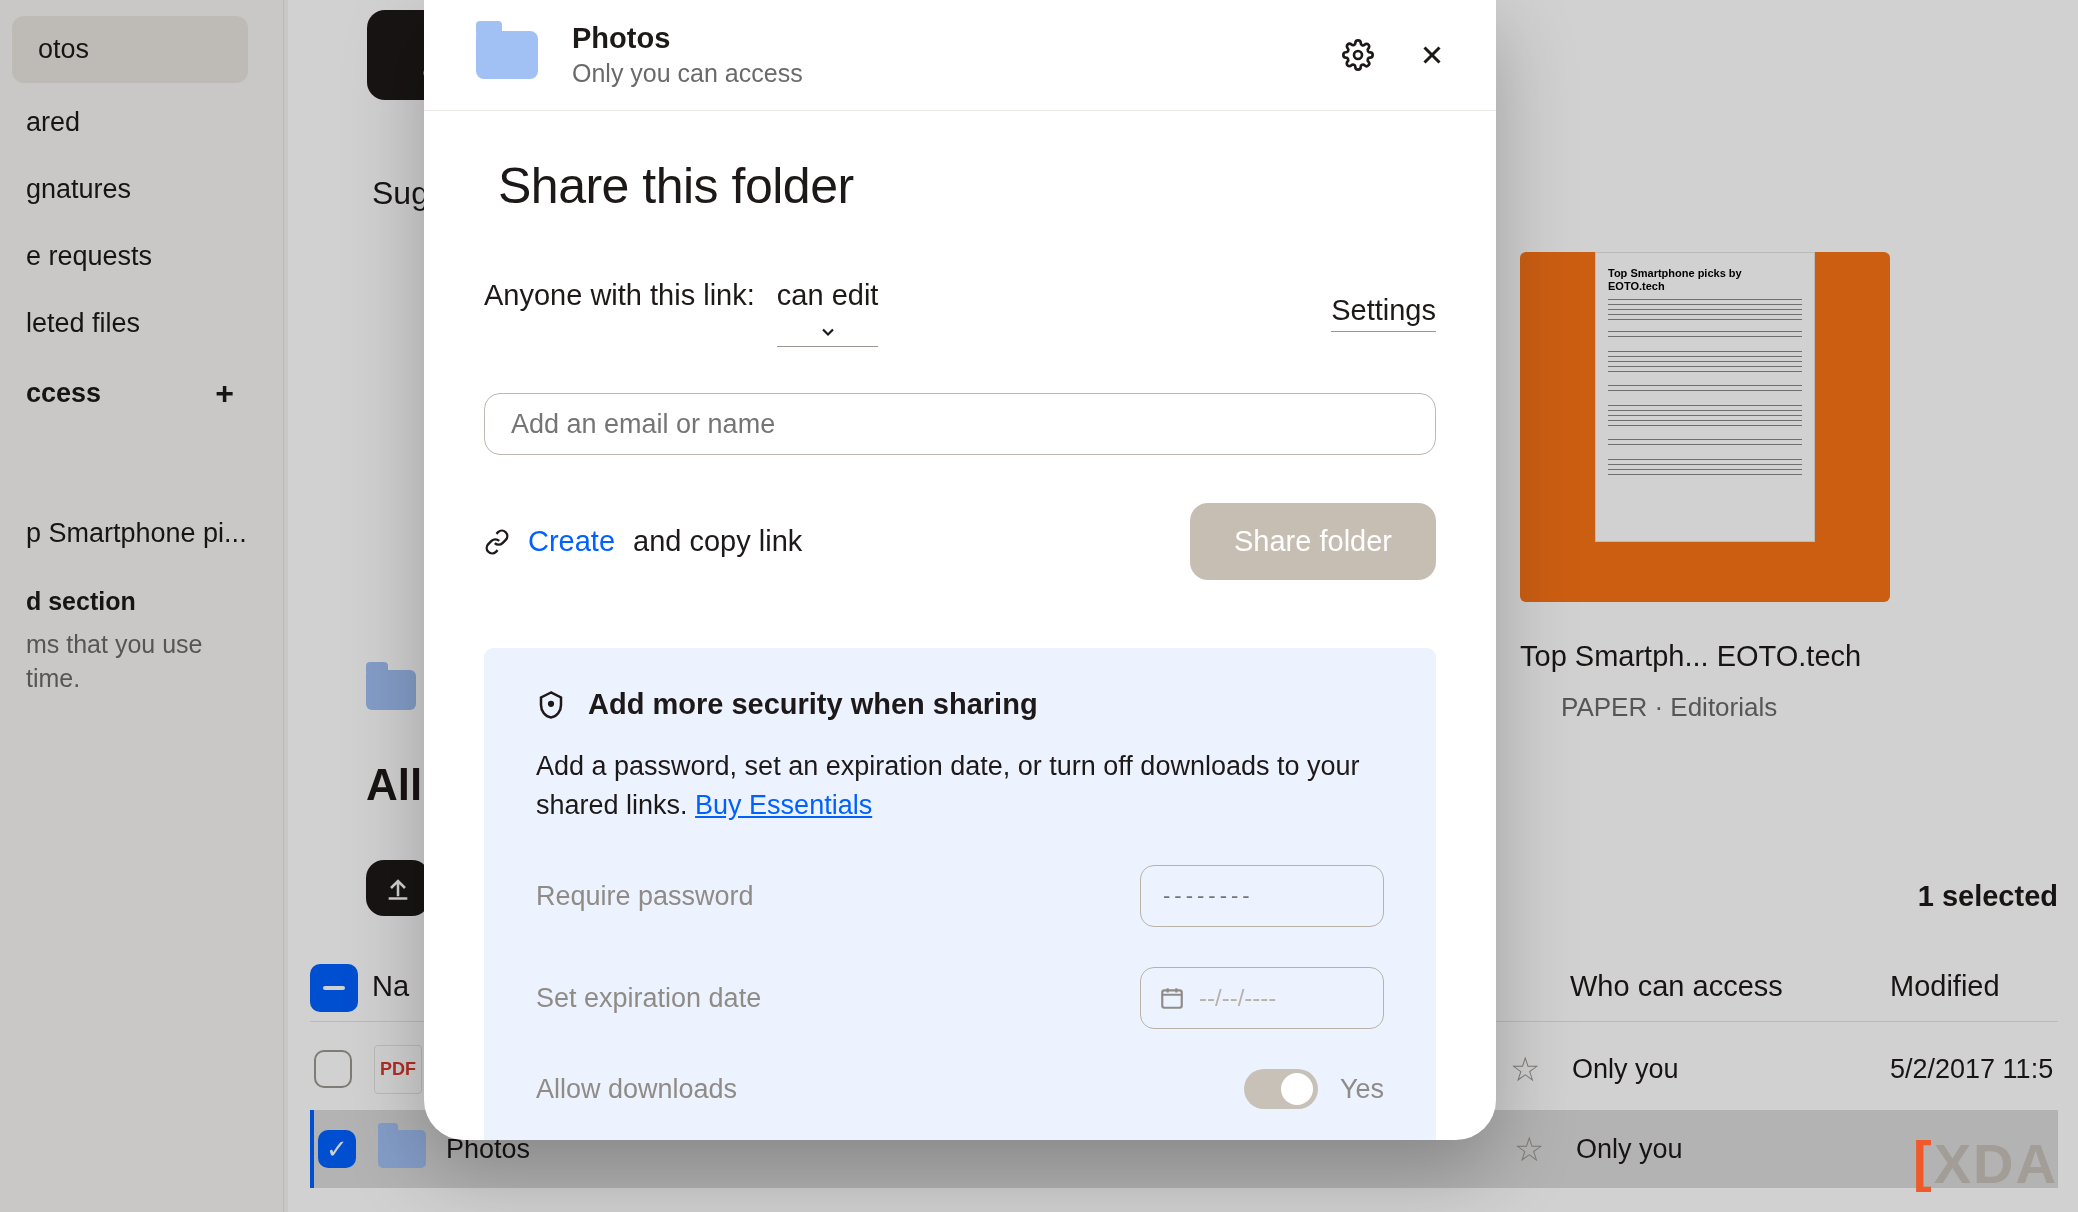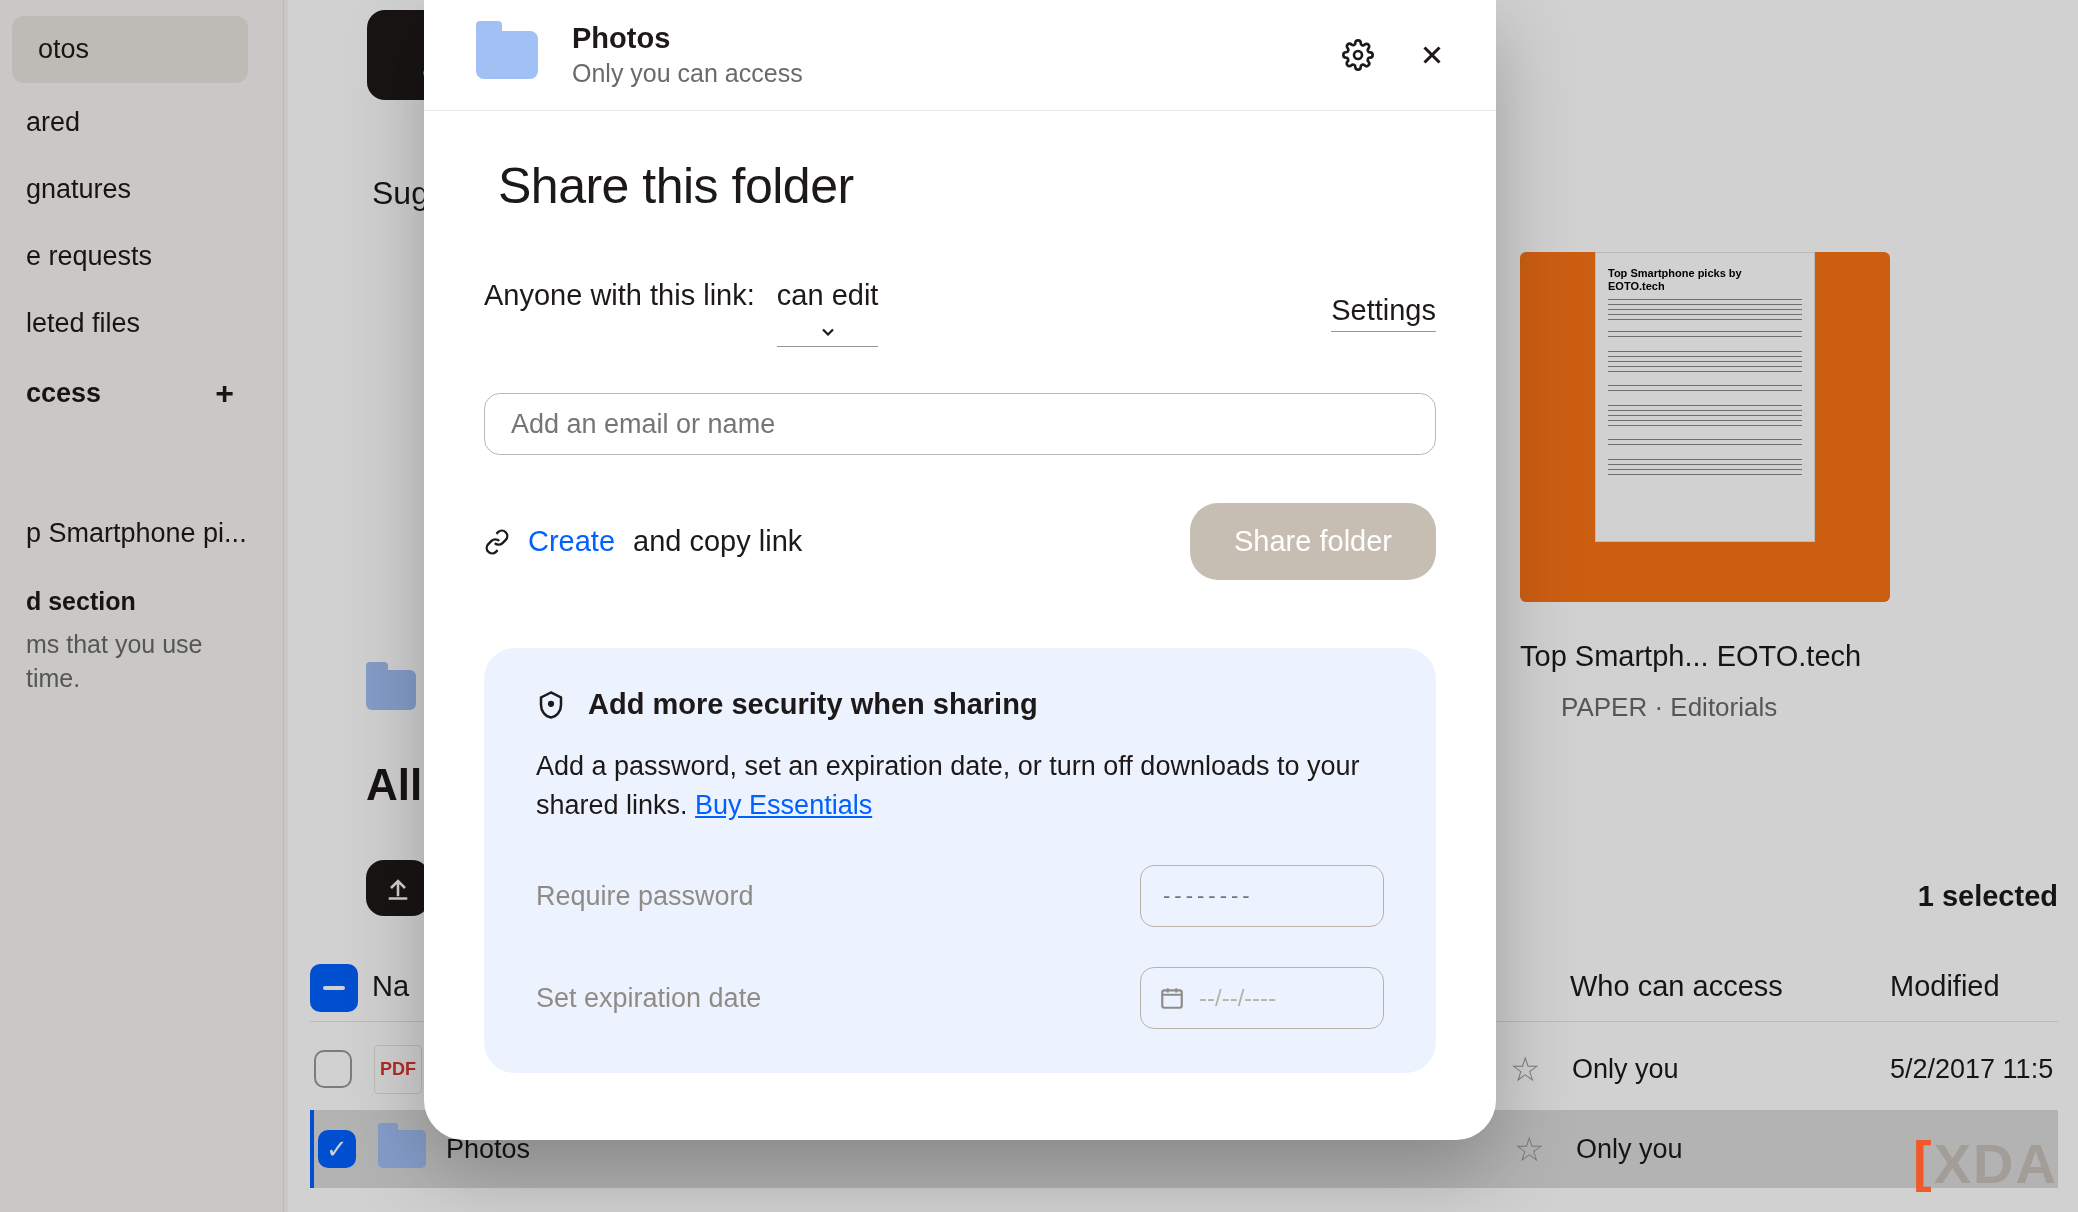--- a/index.html
+++ b/index.html
@@ -68,23 +68,23 @@
 .modal-body { padding: 46px 60px 50px 60px; }
 .share-title { font-size: 50px; font-weight: 400; letter-spacing: -0.5px; margin-left: 14px; }
 .access-row { display: flex; align-items: center; justify-content: space-between; margin-top: 64px; font-size: 29px; }
 .access-left { display: flex; gap: 22px; align-items: baseline; }
 .access-select { border-bottom: 1.5px solid #9b9692; padding-bottom: 4px; display: inline-flex; align-items: center; gap: 10px; cursor: pointer; flex-direction: column; }
 .settings-link { border-bottom: 1.5px solid #9b9692; padding-bottom: 4px; font-size: 29px; cursor: pointer; }
 .share-input { width: 100%; height: 62px; margin-top: 46px; border: 1.5px solid #bdb8b0; border-radius: 16px; padding: 0 26px; font-size: 27px; color: #6a6a6a; background: #fff; }
 .link-row { display: flex; align-items: center; justify-content: space-between; margin-top: 48px; }
 .link-left { display: flex; align-items: center; gap: 18px; font-size: 29px; }
 .link-left .blue { color: #0061fe; font-weight: 400; }
-.share-btn { background: #c7beb3; color: #fff; border: none; border-radius: 28px; padding: 22px 44px; font-size: 29px; font-weight: 500; }
-
-.security-panel { margin-top: 68px; background: #ecf3ff; border-radius: 31px; padding: 40px 52px 44px; }
+.share-btn { background: #c7beb3; color: #fff; border: none; border-radius: 18px; padding: 22px 44px; font-size: 29px; font-weight: 500; }
+
+.security-panel { margin-top: 68px; background: #ecf3ff; border-radius: 9px; padding: 40px 52px 44px; }
 .sec-head { display: flex; align-items: center; gap: 22px; font-size: 29px; font-weight: 600; }
 .sec-desc { font-size: 27px; color: #1e1919; margin-top: 26px; line-height: 1.45; }
 .sec-desc a { color: #0061fe; text-decoration: underline; }
 .sec-row { display: flex; align-items: center; justify-content: space-between; margin-top: 40px; }
 .sec-label { font-size: 27px; color: #8f8b86; }
 .pw-input { width: 244px; height: 62px; border: 1.5px solid #b8b2a7; border-radius: 14px; padding: 0 22px; letter-spacing: 4px; color: #b8b2a7; background: transparent; font-size: 22px; }
 .date-input { width: 244px; height: 62px; border: 1.5px solid #b8b2a7; border-radius: 14px; display: flex; align-items: center; gap: 14px; padding: 0 18px; color: #b8b2a7; font-size: 24px; background: transparent; }
 .toggle-wrap { display: flex; align-items: center; gap: 22px; }
 .toggle { width: 74px; height: 40px; border-radius: 20px; background: #c7c1b8; position: relative; }
 .toggle .knob { position: absolute; top: 4px; right: 5px; width: 32px; height: 32px; border-radius: 50%; background: #fff; }
@@ -256,20 +256,29 @@
         <span class="sec-label">Set expiration date</span>
         <div class="date-input">
           <svg width="26" height="26" viewBox="0 0 24 24" fill="none" stroke="#8f8b86" stroke-width="2">
               <rect x="3" y="5" width="18" height="16" rx="2"></rect>
               <path d="M3 9h18M8 3v4M16 3v4"></path>
             </svg>
           <span>--/--/----</span>
         </div>
       </div>
 
+      <div class="sec-row">
+        <span class="sec-label">Allow downloads</span>
+        <div class="toggle-wrap">
+          <div class="toggle">
+              <div class="knob"></div>
+            </div>
+          <span class="toggle-label">Yes</span>
+        </div>
+      </div>
     </div>
   </div>
 </div>
 
 <div class="xda">
   <span class="bracket">[</span>
     <span>XDA</span>
 </div>
 
 </body></html>

